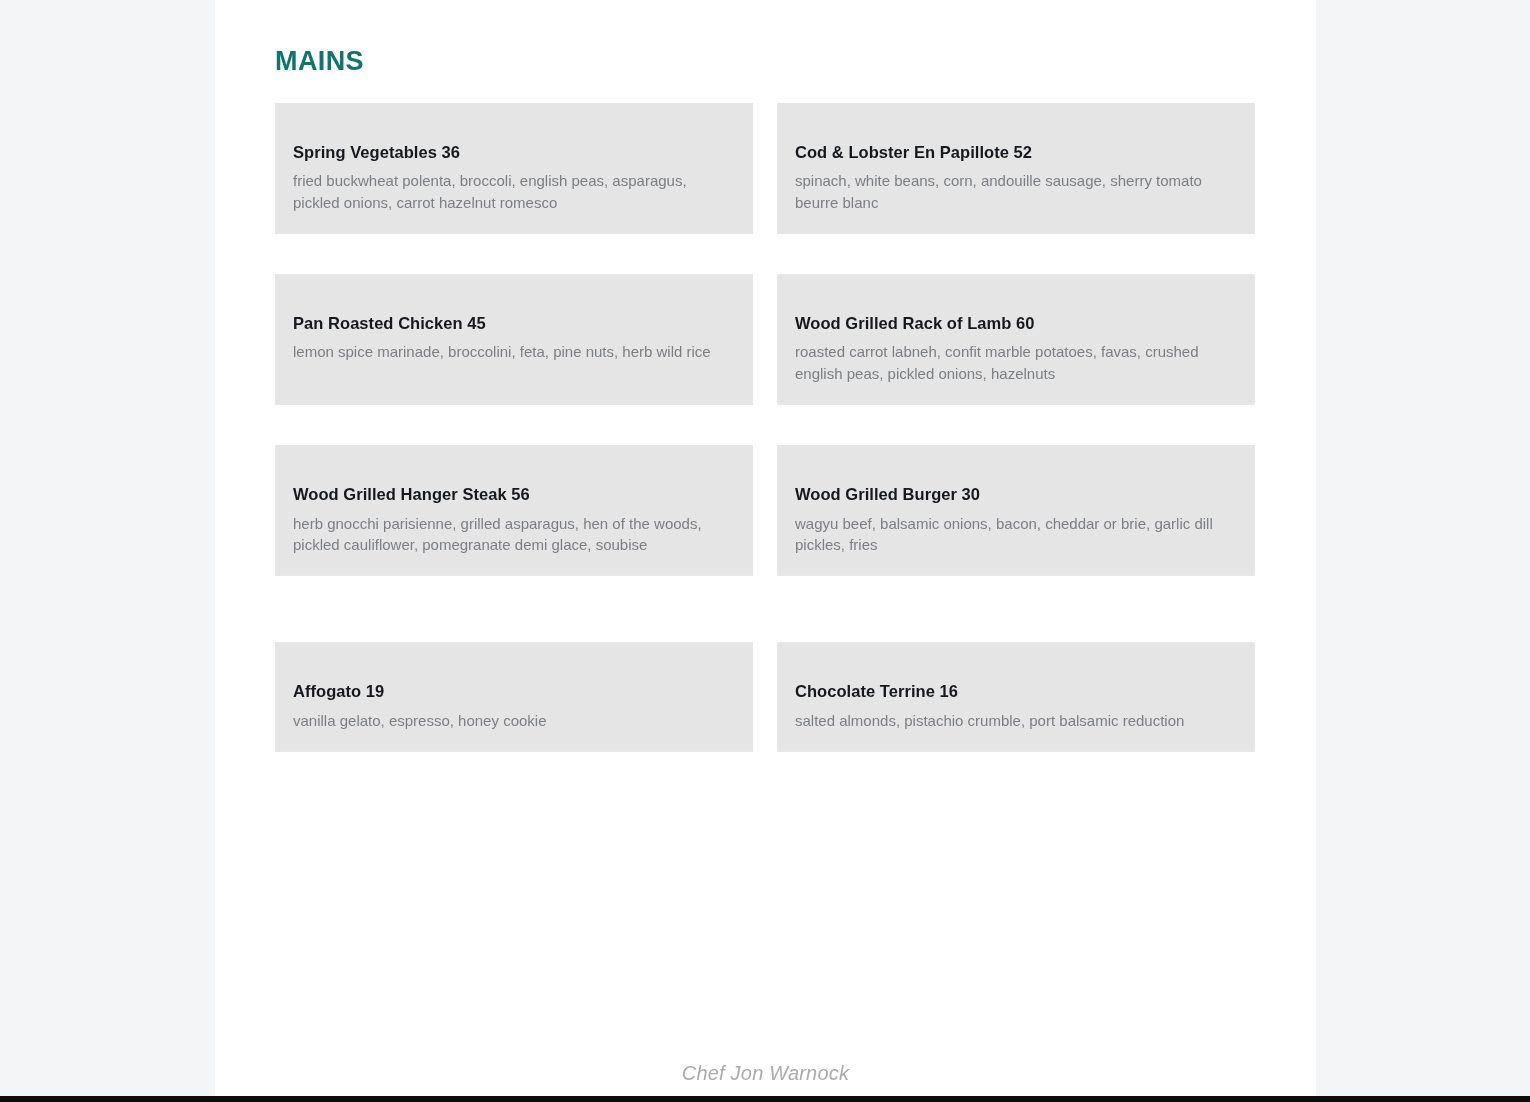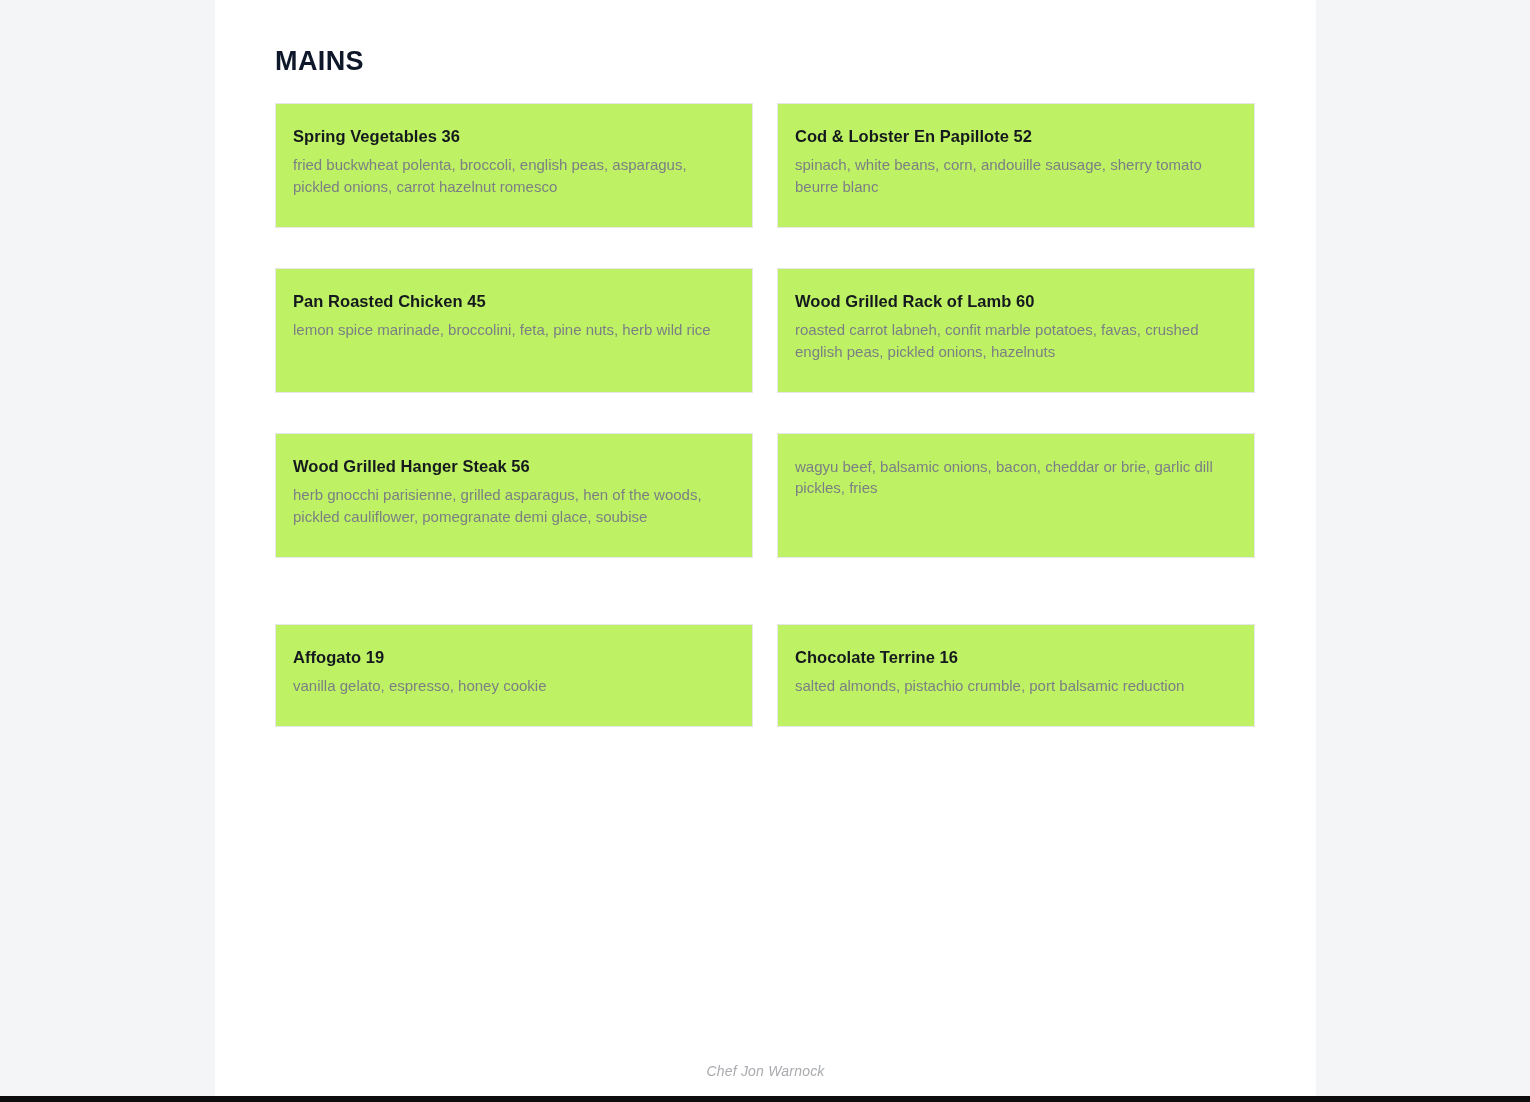--- a/index.html
+++ b/index.html
@@ -37,41 +37,41 @@
     left: 60px;
     top: 0;
     width: 981px;
   }
 
   
   .section-title {
     font-size: 27px;
     font-weight: 600;
     letter-spacing: 0.4px;
-    color: #0f172a;
+    color: #0f766e;
     text-transform: uppercase;
     font-family: "Liberation Sans", sans-serif;
   }
 
   .section-mains .section-title { padding-top: 46px; }
   .section-desserts .section-title { padding-top: 44px; }
 
   
   .grid {
     display: grid;
     grid-template-columns: 478px 478px;
     column-gap: 24px;
     row-gap: 40px;
     margin-top: 26px;
   }
 
   .card {
     border: 1px solid #e6e7e9;
-    background: #bef264;
-    padding: 22px 17px 20px 17px;
+    background: #e5e5e5;
+    padding: 38px 17px 20px 17px;
   }
 
   .card.mains-card { min-height: 125px; }
   .card.dessert-card { min-height: 103px; }
 
   .card-title {
     font-size: 16.5px;
     font-weight: 700;
     color: #15191d;
     line-height: 1.3;
@@ -92,21 +92,21 @@
     position: absolute;
     left: 215px;
     top: 1062px;
     width: 1101px;
     text-align: center;
   }
 
   .footer-text {
     font-family: "Liberation Sans", sans-serif;
     font-style: italic;
-    font-size: 14px;
+    font-size: 20px;
     color: #a9abaf;
     letter-spacing: 0.2px;
   }
 
   .bottom-bar {
     position: absolute;
     left: 0;
     top: 1096px;
     width: 1530px;
     height: 6px;
@@ -148,20 +148,21 @@
             <div class="card-title">Wood Grilled Rack of Lamb 60</div>
             <div class="card-desc">roasted carrot labneh, confit marble potatoes, favas, crushed english peas, pickled onions, hazelnuts</div>
           </div>
 
           <div class="card mains-card">
             <div class="card-title">Wood Grilled Hanger Steak 56</div>
             <div class="card-desc">herb gnocchi parisienne, grilled asparagus, hen of the woods, pickled cauliflower, pomegranate demi glace, soubise</div>
           </div>
 
           <div class="card mains-card">
+            <div class="card-title">Wood Grilled Burger 30</div>
             <div class="card-desc">wagyu beef, balsamic onions, bacon, cheddar or brie, garlic dill pickles, fries</div>
           </div>
 
           <div class="spacer-empty"></div>
 
         </div>
       </section>
 
       <section class="section-desserts">
 

